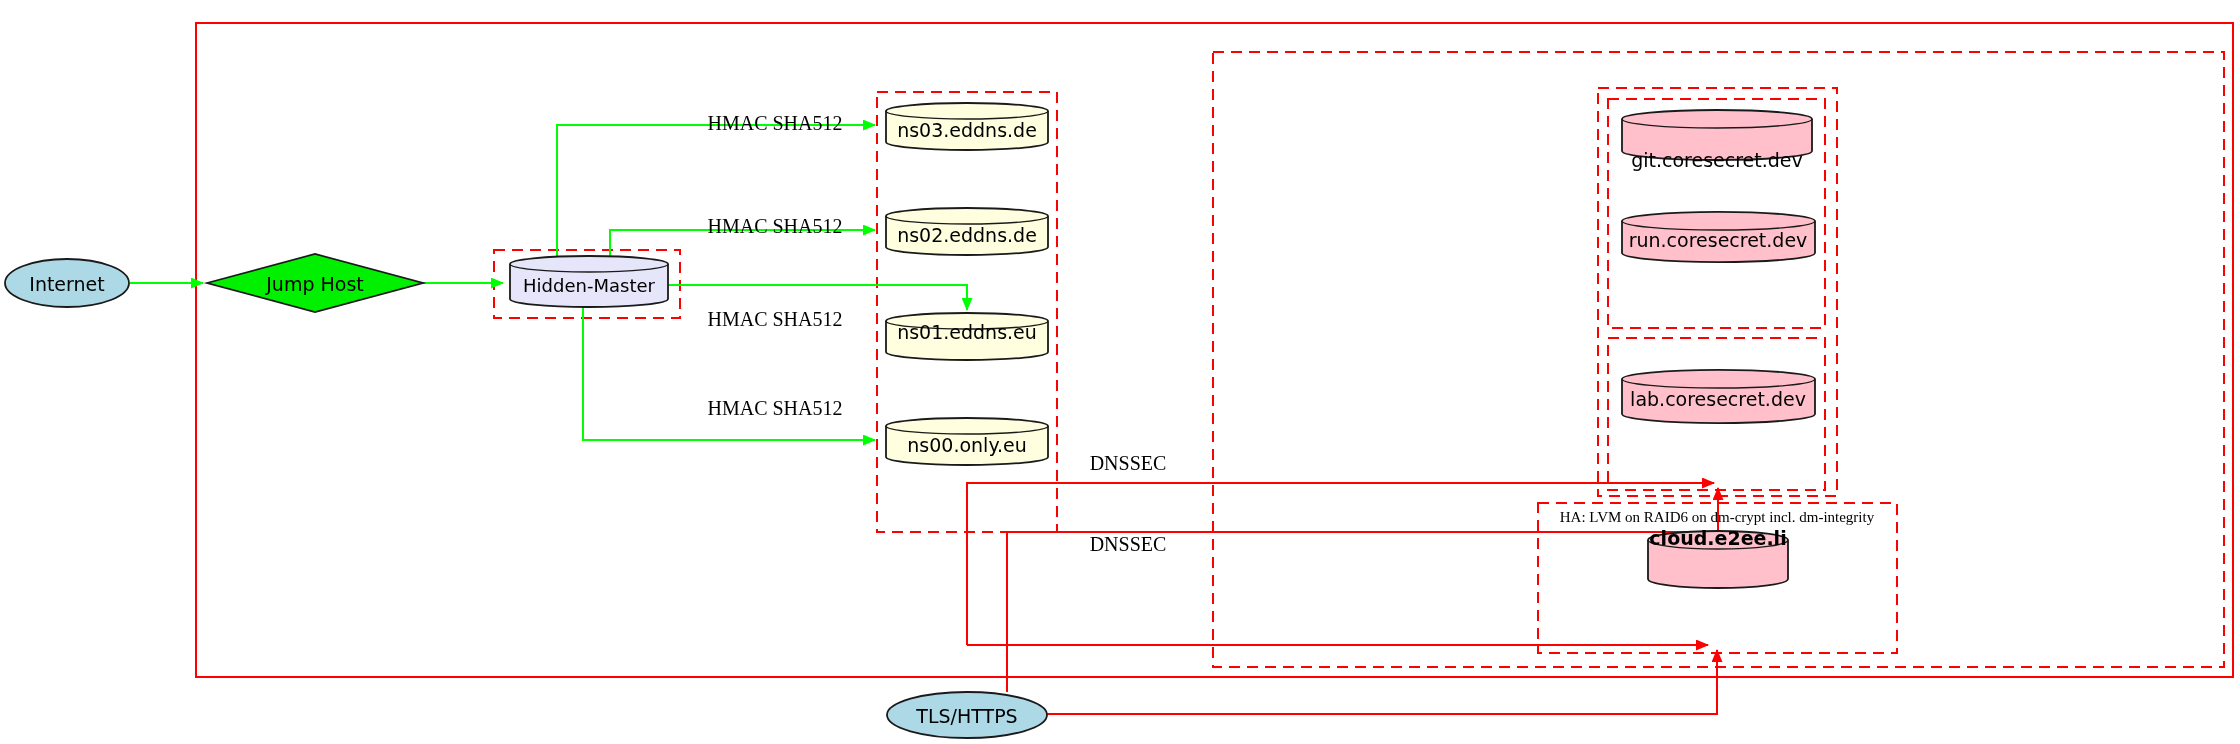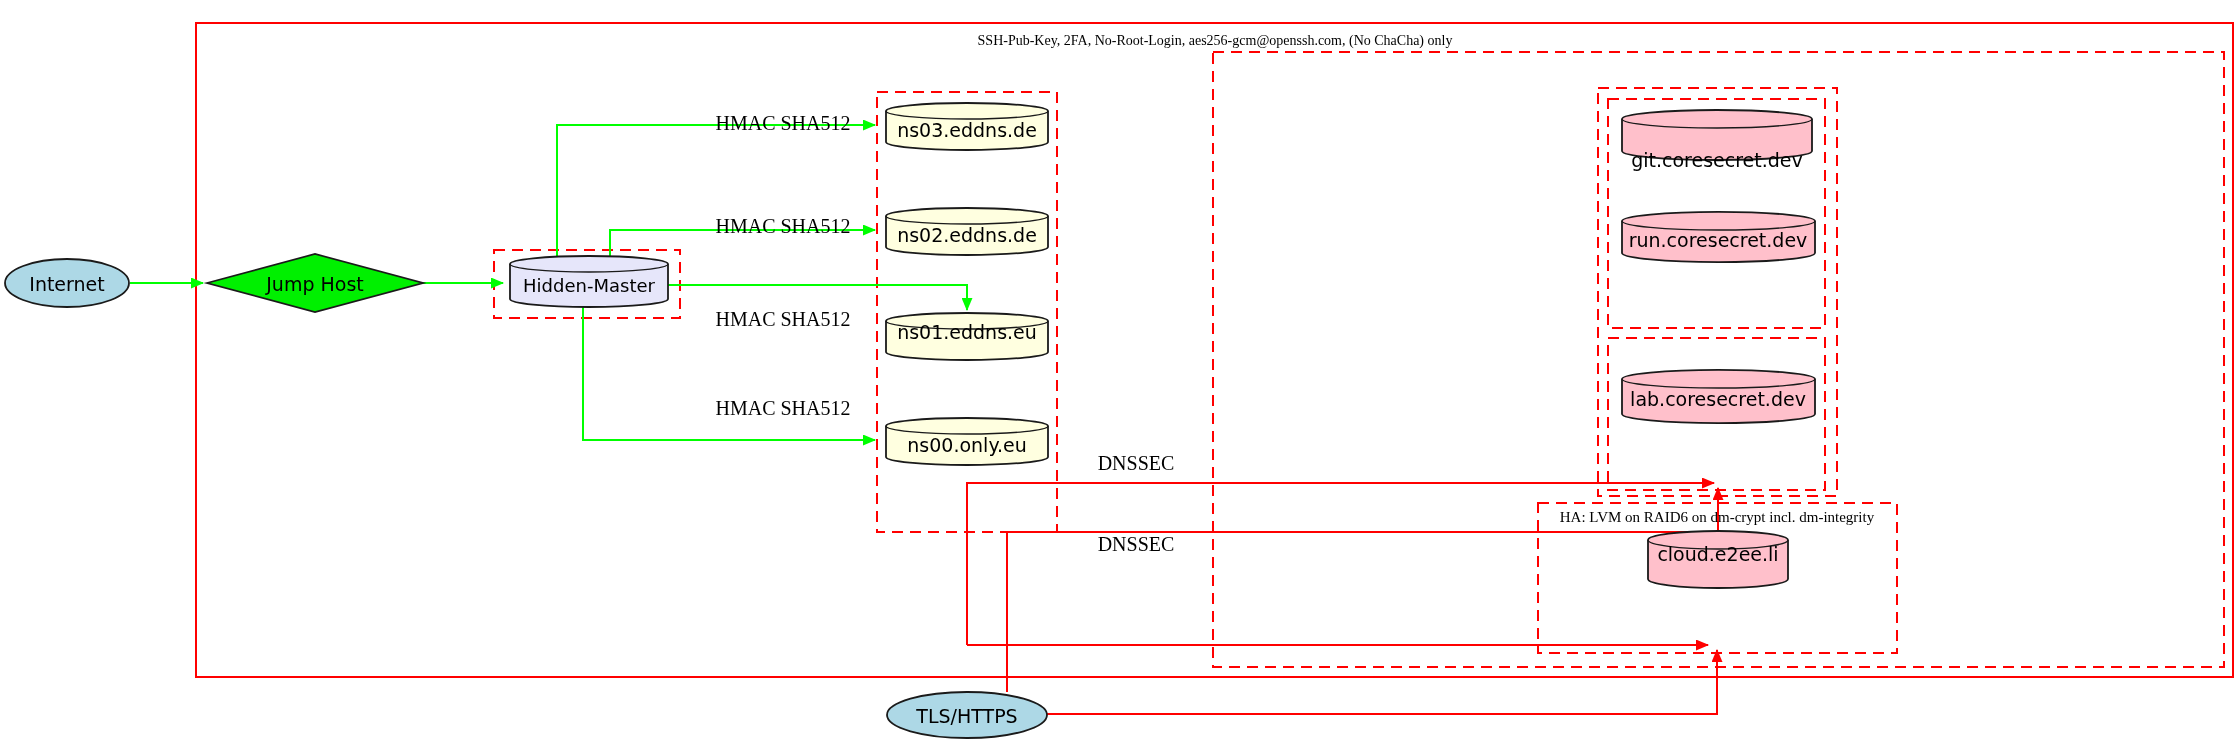--- a/index.html
+++ b/index.html
@@ -1,21 +1,21 @@
 <!DOCTYPE html>
 <html><head>
 <meta charset="utf-8">
 <style>
   html,body{margin:0;padding:0;background:#ffffff;}
   #canvas{position:relative;width:2240px;height:744px;background:#ffffff;overflow:hidden;}
   #canvas svg{position:absolute;left:0;top:0;}
   .lbl{position:absolute;transform:translate(-50%,-50%);white-space:nowrap;color:#000;}
   .sans19{font:19px "DejaVu Sans",sans-serif;}
   .sans18{font:18px "DejaVu Sans",sans-serif;}
-  .serif20{font:20px "Liberation Serif",serif;margin-left:8px;}
+  .serif20{font:20px "Liberation Serif",serif;}
   .serif15{font:15px "Liberation Serif",serif;text-align:center;}
   .serif14{font:14px "Liberation Serif",serif;}
   .cl{fill:none;stroke:#ff0000;stroke-width:2;}
   .dash{stroke-dasharray:11,7;}
   .edge{fill:none;stroke-width:2;}
   .ge{stroke:#00ff00;}
   .re{stroke:#ff0000;}
   .node{stroke:#1a1a1a;stroke-width:1.8;}
   .cap{fill:none;stroke:#1a1a1a;stroke-width:1.4;}
 </style>
@@ -92,35 +92,34 @@
       <path class="cap" d="M1622,379 A96,9 0 0 0 1815,379"></path>
     </g>
     <g>
       <path class="node" fill="#ffc0cb" d="M1648,540 L1648,579 A70,9 0 0 0 1788,579 L1788,540 A70,9 0 0 0 1648,540 Z"></path>
       <path class="cap" d="M1648,540 A70,9 0 0 0 1788,540"></path>
     </g>
 
     <ellipse class="node" cx="967" cy="715" rx="80" ry="23" fill="#add8e6"></ellipse>
   </svg>
 
-  <div class="lbl serif14" style="left:1215px;top:41px;">SSH-Pub-Key, 2FA, No-Root-Login, aes256-gcm@openssh.com, (No ChaCha) only</div>
   <div class="lbl serif15" style="left:1717px;top:517px;">HA: LVM on RAID6 on dm-crypt incl. dm-integrity</div>
 
   <div class="lbl serif20" style="left:775px;top:123px;">HMAC SHA512</div>
   <div class="lbl serif20" style="left:775px;top:226px;">HMAC SHA512</div>
   <div class="lbl serif20" style="left:775px;top:319px;">HMAC SHA512</div>
   <div class="lbl serif20" style="left:775px;top:408px;">HMAC SHA512</div>
   <div class="lbl serif20" style="left:1128px;top:463px;">DNSSEC</div>
   <div class="lbl serif20" style="left:1128px;top:544px;">DNSSEC</div>
 
   <div class="lbl sans19" style="left:67px;top:284px;">Internet</div>
   <div class="lbl sans19" style="left:315px;top:284px;">Jump Host</div>
   <div class="lbl sans18" style="left:589px;top:285px;">Hidden-Master</div>
   <div class="lbl sans19" style="left:967px;top:130px;">ns03.eddns.de</div>
   <div class="lbl sans19" style="left:967px;top:235px;">ns02.eddns.de</div>
   <div class="lbl sans19" style="left:967px;top:332px;">ns01.eddns.eu</div>
   <div class="lbl sans19" style="left:967px;top:445px;">ns00.only.eu</div>
   <div class="lbl sans19" style="left:1717px;top:132px;margin-top:28px;">git.coresecret.dev</div>
   <div class="lbl sans19" style="left:1718px;top:240px;">run.coresecret.dev</div>
   <div class="lbl sans19" style="left:1718px;top:399px;">lab.coresecret.dev</div>
-  <div class="lbl sans19" style="left:1718px;top:554px;">cloud.e2ee.li</div>
+  <div class="lbl sans19" style="left:1718px;top:538px;font-weight:bold;">cloud.e2ee.li</div>
   <div class="lbl sans19" style="left:967px;top:716px;">TLS/HTTPS</div>
 </div>
 
 </body></html>

